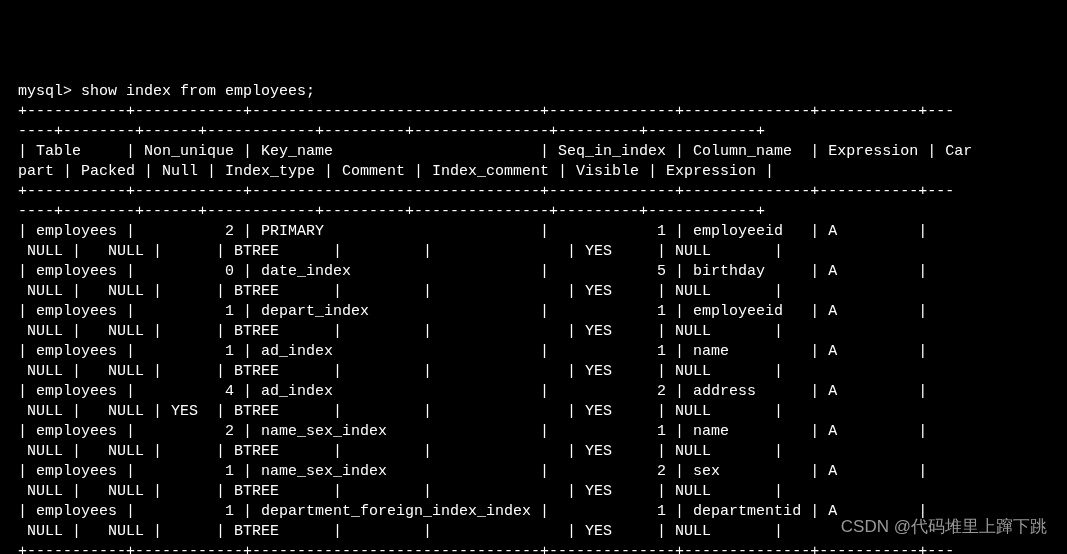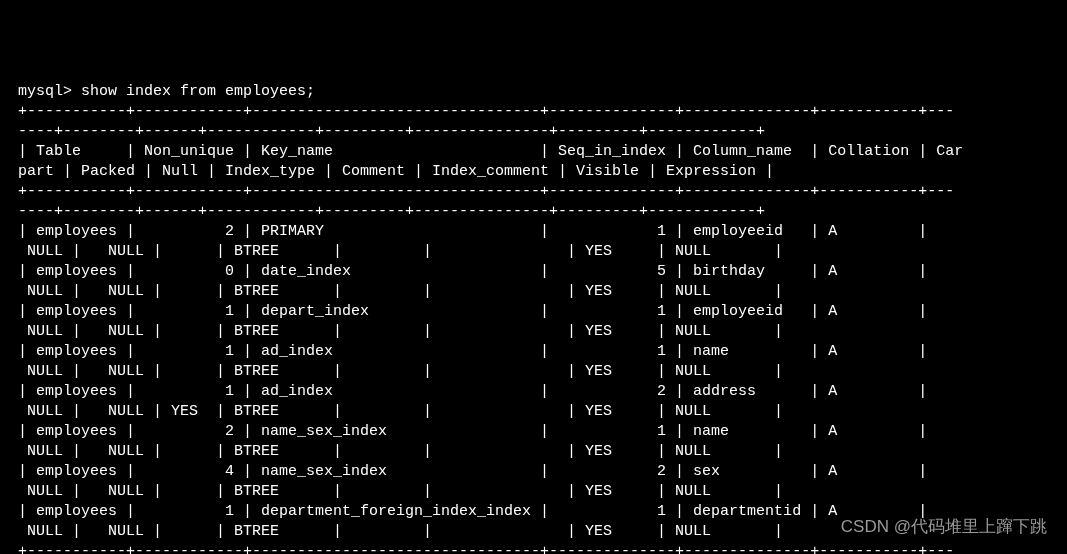--- a/index.html
+++ b/index.html
@@ -34,37 +34,37 @@
     }
   </style>
 </head>
 <body>
 
 
 
 <div class="terminal"><span>mysql&gt; </span><span>show index from employees;</span>
 <span>+-----------+------------+--------------------------------+--------------+--------------+-----------+---</span>
 <span>----+--------+------+------------+---------+---------------+---------+------------+</span>
-<span>| Table     | Non_unique | Key_name                       | Seq_in_index | Column_name  | Collation | Car</span>
+<span>| Table     | Non_unique | Key_name                       | Seq_in_index | Column_name  | Expression | Car</span>
 <span>part | Packed | Null | Index_type | Comment | Index_comment | Visible | Expression |</span>
 <span>+-----------+------------+--------------------------------+--------------+--------------+-----------+---</span>
 <span>----+--------+------+------------+---------+---------------+---------+------------+</span>
 <span>| employees |          2 | PRIMARY                        |            1 | employeeid   | A         |</span>
 <span> NULL |   NULL |      | BTREE      |         |               | YES     | NULL       |</span>
 <span>| employees |          0 | date_index                     |            5 | birthday     | A         |</span>
 <span> NULL |   NULL |      | BTREE      |         |               | YES     | NULL       |</span>
 <span>| employees |          1 | depart_index                   |            1 | employeeid   | A         |</span>
 <span> NULL |   NULL |      | BTREE      |         |               | YES     | NULL       |</span>
 <span>| employees |          1 | ad_index                       |            1 | name         | A         |</span>
 <span> NULL |   NULL |      | BTREE      |         |               | YES     | NULL       |</span>
-<span>| employees |          1 | ad_index                       |            2 | address      | A         |</span>
+<span>| employees |          4 | ad_index                       |            2 | address      | A         |</span>
 <span> NULL |   NULL | YES  | BTREE      |         |               | YES     | NULL       |</span>
 <span>| employees |          2 | name_sex_index                 |            1 | name         | A         |</span>
 <span> NULL |   NULL |      | BTREE      |         |               | YES     | NULL       |</span>
-<span>| employees |          4 | name_sex_index                 |            2 | sex          | A         |</span>
+<span>| employees |          1 | name_sex_index                 |            2 | sex          | A         |</span>
 <span> NULL |   NULL |      | BTREE      |         |               | YES     | NULL       |</span>
 <span>| employees |          1 | department_foreign_index_index |            1 | departmentid | A         |</span>
 <span> NULL |   NULL |      | BTREE      |         |               | YES     | NULL       |</span>
 <span>+-----------+------------+--------------------------------+--------------+--------------+-----------+---</span>
 
 
 
 </div>
 
 <div class="watermark">CSDN @代码堆里上蹿下跳</div>

